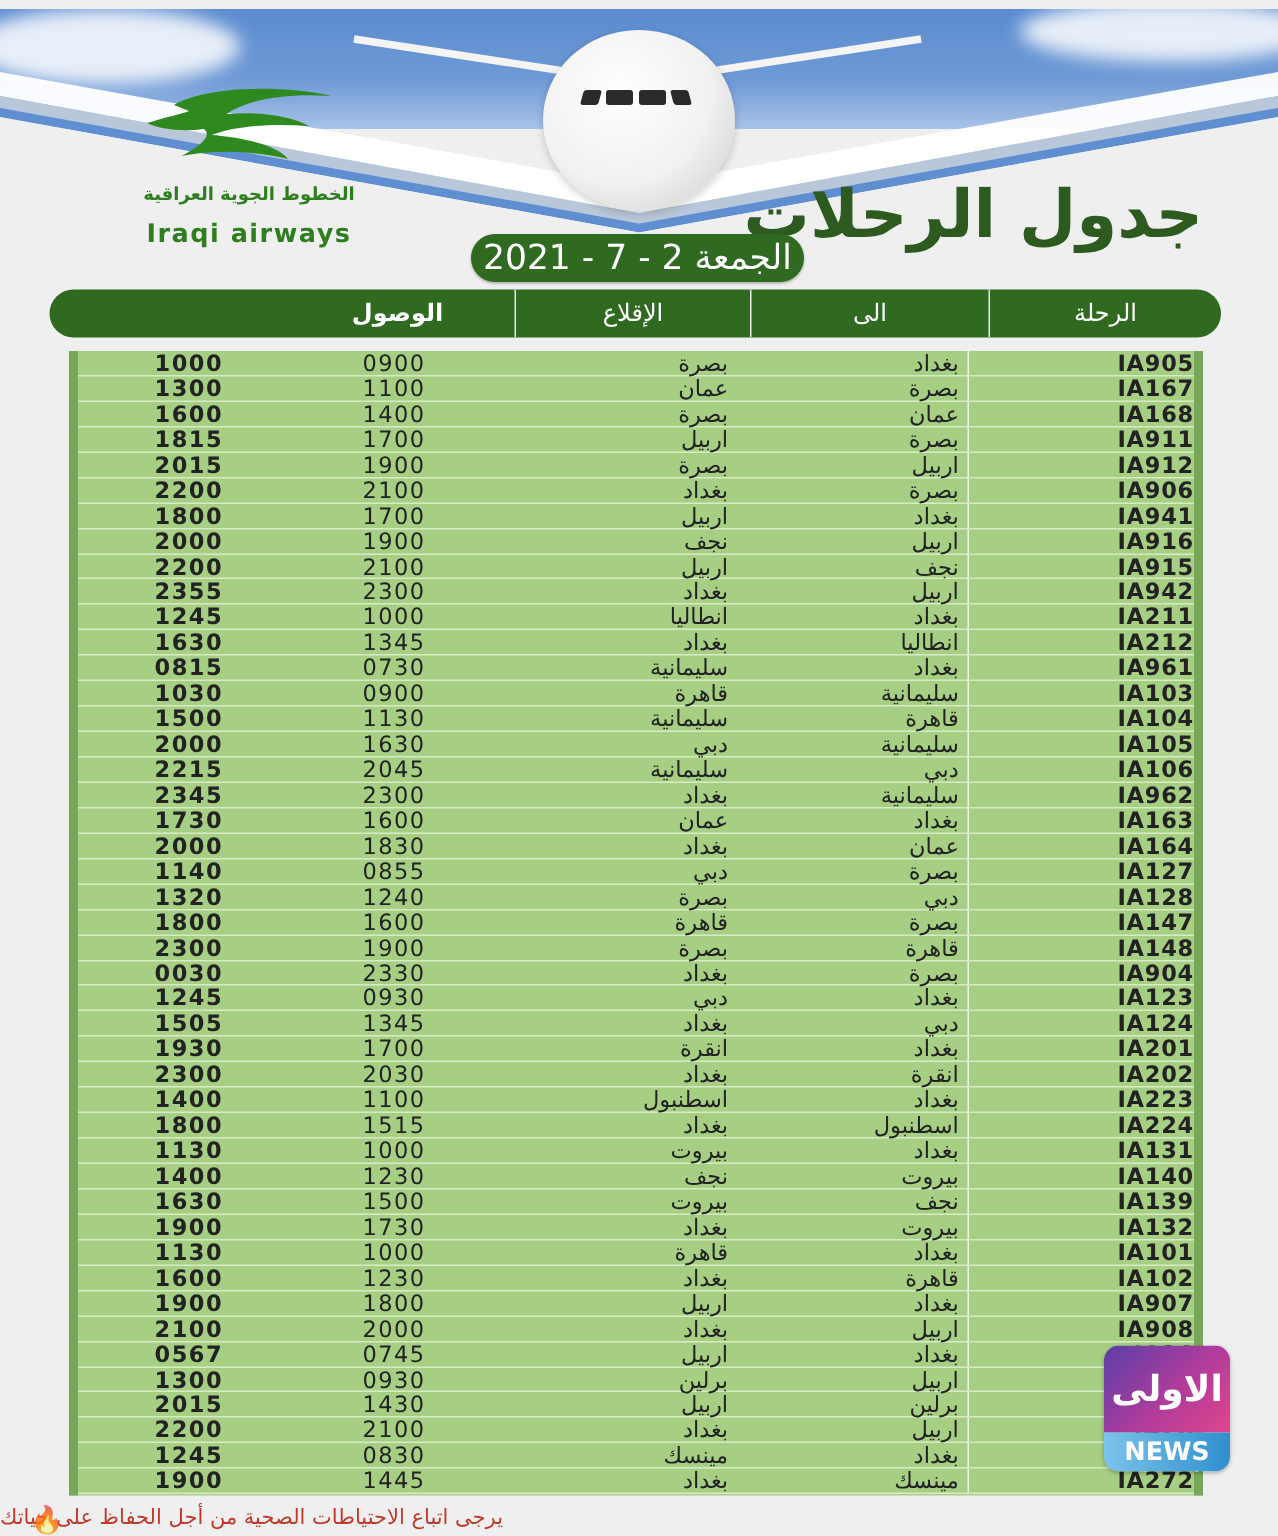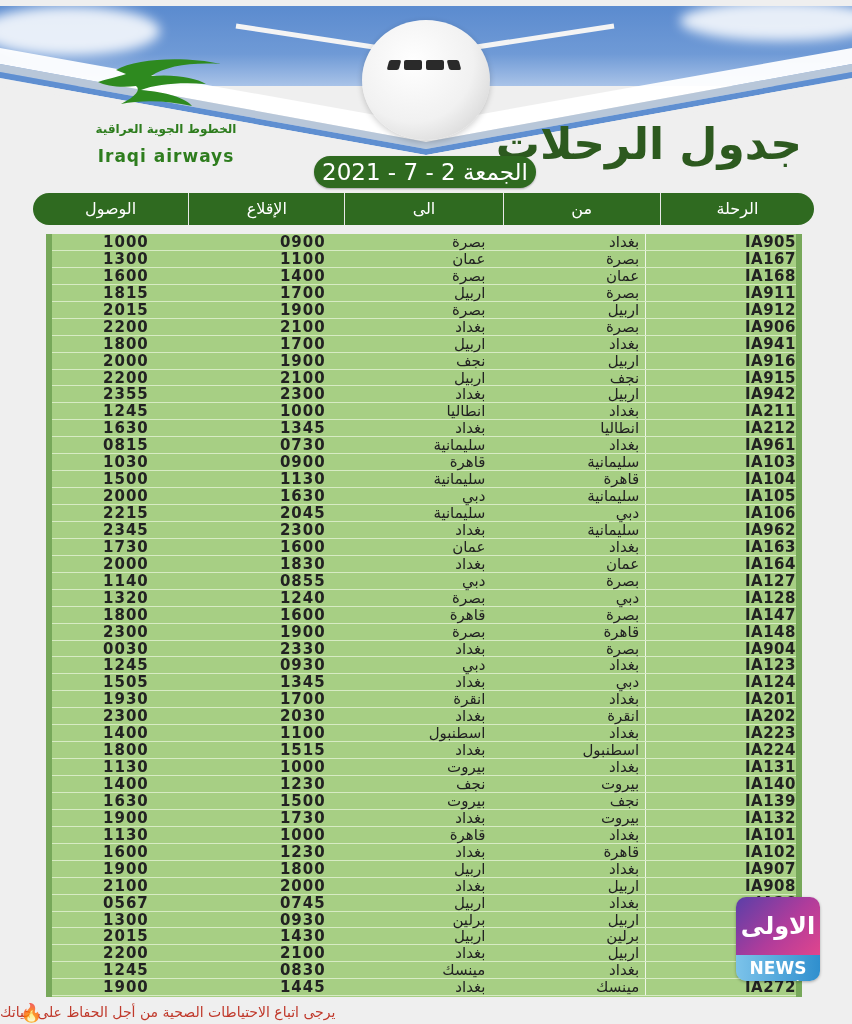--- a/index.html
+++ b/index.html
@@ -10,27 +10,27 @@
   .wing-band{position:absolute;left:0;width:852px;}
   .plane-nose{position:absolute;left:362px;top:14px;width:128px;height:120px;border-radius:50%;background:radial-gradient(circle at 40% 35%,#ffffff 0%,#f1f1f1 55%,#c9c9c9 100%);box-shadow:0 2px 6px rgba(0,0,0,0.2);}
   .window{position:absolute;top:40px;height:10px;background:#2a2a2a;border-radius:2px;}
   .logo{position:absolute;left:96px;top:56px;width:130px;height:55px;}
   .brand-ar{position:absolute;left:66px;top:122px;width:200px;text-align:center;color:#2e7d1e;font-weight:bold;font-size:12px;direction:rtl;}
   .brand-en{position:absolute;left:66px;top:146px;width:200px;text-align:center;color:#2e7d1e;font-weight:bold;font-size:17px;letter-spacing:1px;}
   .title{position:absolute;right:50px;top:118px;color:#2d5a1f;font-weight:bold;font-size:44px;direction:rtl;margin-left:20px;}
   .date-pill{position:absolute;left:314px;top:156px;width:222px;height:32px;background:#2f6a20;border-radius:16px;color:#fff;font-size:23px;text-align:center;line-height:32px;direction:rtl;box-shadow:0 1px 2px rgba(0,0,0,0.3);}
   .header-bar{position:absolute;left:33px;top:193px;width:781px;height:32px;background:#2f6a20;border-radius:16px;display:flex;direction:rtl;overflow:hidden;}
   .hcell{color:#fff;font-size:16px;line-height:32px;text-align:center;border-left:1.5px solid #e8e8e8;border-radius:0 0 0 0;}
-  .hcell:last-child{border-left:none;}
+  .hcell:last-child{border-left:none;font-weight:bold;}
   .table-wrap{position:absolute;left:46px;top:234px;width:756px;height:763px;background:#a7cf84;border-left:6px solid #77a85a;border-right:6px solid #77a85a;box-sizing:border-box;}
   .row{display:flex;direction:rtl;height:16.95px;line-height:17px;border-bottom:1px solid #d7ebc4;box-sizing:border-box;font-size:15px;color:#222;}
   .c-flight{width:150px;text-align:right;font-weight:bold;letter-spacing:0.5px;border-left:1.5px solid #eef6e6;font-family:"DejaVu Sans",sans-serif;}
   .c-from{width:150px;text-align:right;padding-right:6px;box-sizing:border-box;}
   .c-to{width:150px;text-align:right;padding-right:10px;box-sizing:border-box;}
-  .c-dep{width:146px;font-weight:bold;letter-spacing:1px;padding-right:20px;box-sizing:border-box;}
+  .c-dep{width:146px;text-align:center;font-weight:normal;letter-spacing:1px;padding-right:20px;box-sizing:border-box;}
   .c-arr{width:148px;text-align:center;font-weight:bold;letter-spacing:1px;}
   .footer{position:absolute;left:0;top:1004px;width:852px;text-align:left;color:#c0392b;font-size:14px;direction:rtl;}
   .watermark{position:absolute;left:736px;top:897px;width:84px;height:84px;border-radius:10px;overflow:hidden;box-shadow:0 1px 3px rgba(0,0,0,0.3);}
   .wm-top{height:58px;background:linear-gradient(135deg,#5a3fa8 0%,#b03c9b 55%,#e0458d 100%);color:#fff;font-weight:bold;font-size:24px;text-align:center;line-height:58px;direction:rtl;}
   .wm-bottom{height:26px;background:linear-gradient(90deg,#7cc3ea,#2f8fce);color:#fff;font-weight:bold;font-size:17px;text-align:center;line-height:26px;}
   .corner-mark{position:absolute;left:20px;top:1002px;width:18px;height:22px;color:#fff;font-size:18px;opacity:0.8;}
 </style>
 </head>
 <body>
 
@@ -58,21 +58,20 @@
   <path d="M20,14 C40,2 90,0 125,8 C95,6 70,10 55,20 C80,18 100,22 110,28 C85,26 60,28 45,34 C70,36 90,42 96,50 C70,44 45,44 25,48 C40,40 45,34 40,30 C25,32 10,30 2,26 C15,22 25,20 30,18 Z" fill="#2e8a1f"></path>
 </svg>
 <div class="brand-ar">الخطوط الجوية العراقية</div>
 <div class="brand-en">Iraqi airways</div>
 
 <div class="title">جدول الرحلات</div>
 <div class="date-pill">الجمعة 2 - 7 - 2021</div>
 
 <div class="header-bar">
   <div class="hcell" style="width:154px;">الرحلة</div>
-  <div class="hcell" style="width:157px;">من</div>
   <div class="hcell" style="width:158px;">الى</div>
   <div class="hcell" style="width:156px;">الإقلاع</div>
   <div class="hcell" style="width:156px;">الوصول</div>
 </div>
 
 <div class="table-wrap" id="table-body">
     <div class="row">
       <div class="c-flight">IA905</div>
       <div class="c-from">بغداد</div>
       <div class="c-to">بصرة</div>

